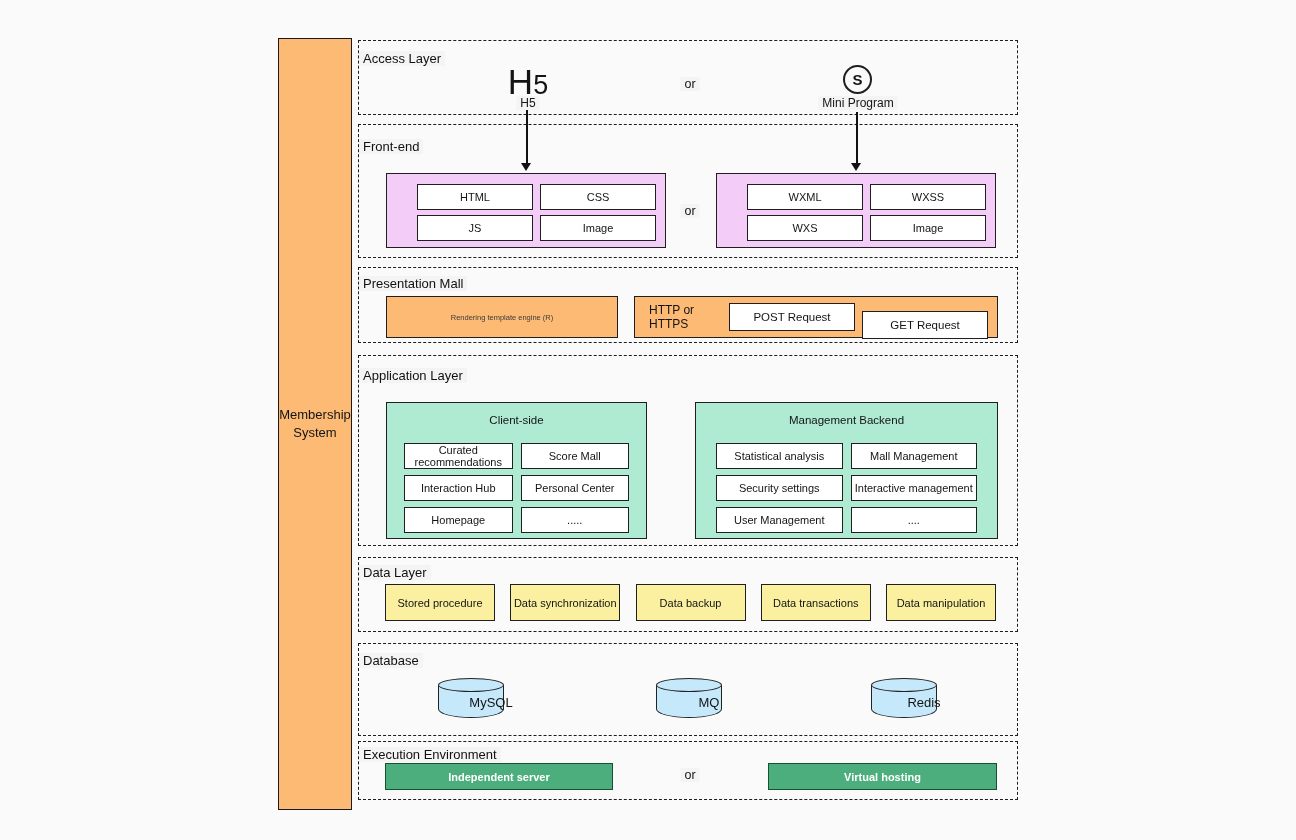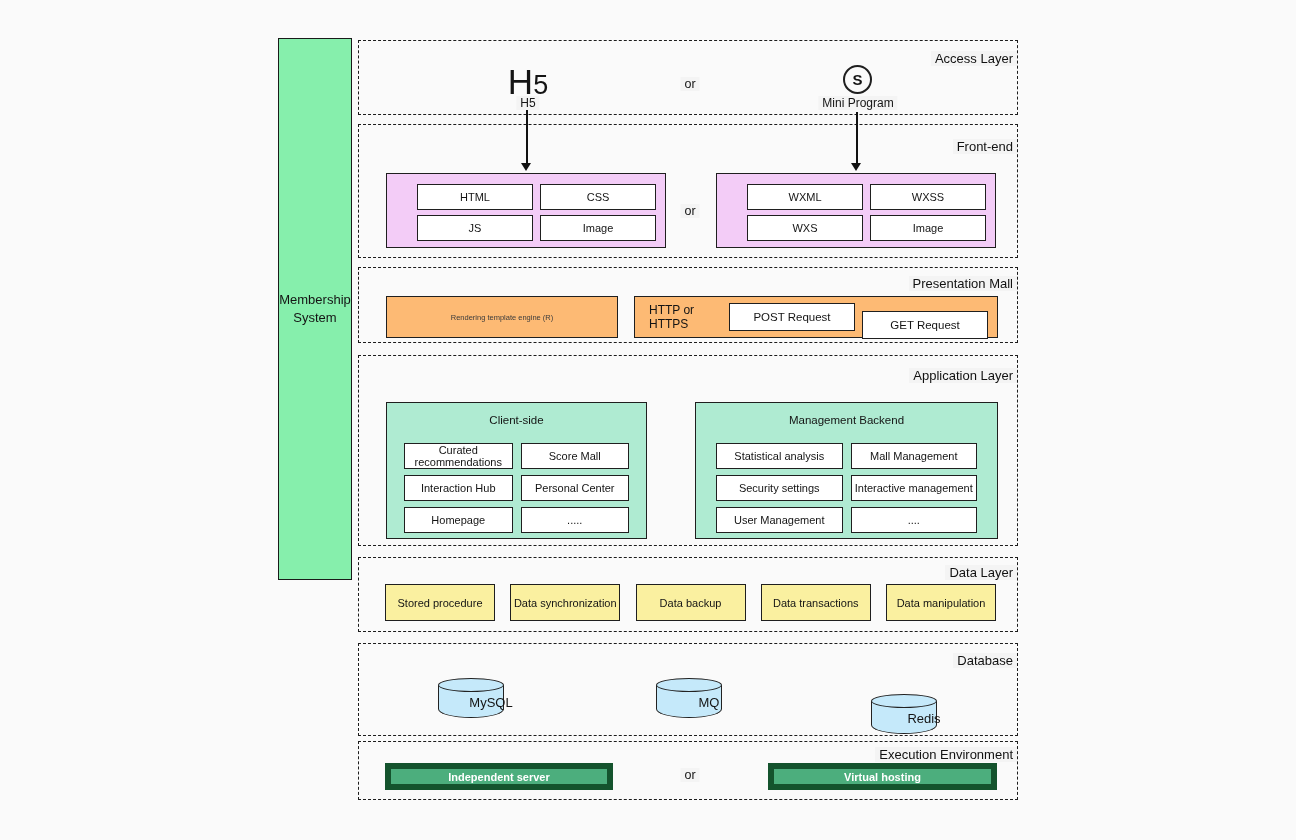--- a/index.html
+++ b/index.html
@@ -2,29 +2,29 @@
 <html><head>
 <meta charset="utf-8">
 <style>
   * { margin:0; padding:0; box-sizing:border-box; }
   html,body { background:#fafafa; }
   body { font-family:"Liberation Sans", sans-serif; color:#141414; }
   .canvas { position:relative; width:1296px; height:840px; background:#fafafa; overflow:hidden; }
 
   
   .membership-bar {
-    position:absolute; left:278px; top:38px; width:74px; height:542px;
-    background:#86efac; border:1px solid #1a1a1a;
+    position:absolute; left:278px; top:38px; width:74px; height:772px;
+    background:#fdba74; border:1px solid #1a1a1a;
     display:flex; align-items:center; justify-content:center;
     text-align:center; font-size:13px; line-height:1.4; padding:4px;
   }
 
   
   .layer { position:absolute; left:358px; width:660px; border:1.6px dashed #1c1c1c; background:transparent; }
-  .layer-title { position:absolute; left:0; right:0; text-align:right; font-size:13px; color:#111; }
+  .layer-title { position:absolute; left:0; right:0; text-align:left; font-size:13px; color:#111; }
   .lbl-bg { background:#f4f4f4; padding:0 4px; }
 
   .node { border:1px solid #1f1f1f; display:flex; align-items:center; justify-content:center; text-align:center; }
   .white-box { background:#ffffff; font-size:11px; }
 
   
   .h5-logo { position:absolute; text-align:center; font-weight:400; white-space:nowrap; }
   .h5-logo .big { font-size:35px; }
   .h5-logo .small5 { font-size:27px; }
   .mini-icon {
@@ -69,21 +69,21 @@
 
   
   .cyl { position:absolute; width:66px; height:40px; }
   .cyl-top { position:absolute; left:0; top:0; width:100%; height:14px; background:#c5e9fa;
     border:1.2px solid #222; border-radius:50%; z-index:2; }
   .cyl-body { position:absolute; left:0; top:7px; width:100%; height:33px; background:#c5e9fa;
     border:1.2px solid #222; border-top:none; border-radius:0 0 33px 33px / 0 0 9px 9px; z-index:1; }
   .cyl-label { position:absolute; left:0; top:17px; width:100%; text-align:center; font-size:13px; z-index:3;margin-left:20px; }
 
   
-  .green-btn { position:absolute; height:27px; background:#4cae7d; border:6px solid #14532d;
+  .green-btn { position:absolute; height:27px; background:#4cae7d; border:1px solid #14532d;
     color:#ffffff; font-size:11px; font-weight:bold; display:flex; align-items:center; justify-content:center; }
 </style>
 </head>
 <body>
 
 <div class="canvas">
 
   <div class="membership-bar">
     <span>Membership System</span>
   </div>
@@ -187,21 +187,21 @@
     <div class="cyl" style="left:79px; top:34px;">
       <div class="cyl-top"></div>
       <div class="cyl-body"></div>
       <div class="cyl-label">MySQL</div>
     </div>
     <div class="cyl" style="left:297px; top:34px;">
       <div class="cyl-top"></div>
       <div class="cyl-body"></div>
       <div class="cyl-label">MQ</div>
     </div>
-    <div class="cyl" style="left:512px; top:50px;">
+    <div class="cyl" style="left:512px; top:34px;">
       <div class="cyl-top"></div>
       <div class="cyl-body"></div>
       <div class="cyl-label">Redis</div>
     </div>
   </div>
 
   <div class="layer" style="top:741px; height:59px;">
     <div class="layer-title" style="top:5px;"><span class="lbl-bg">Execution Environment</span></div>
     <div class="green-btn" style="left:26px; top:21px; width:228px;">Independent server</div>
     <div class="or-label" style="left:331px; top:26px;"><span class="lbl-bg">or</span></div>

